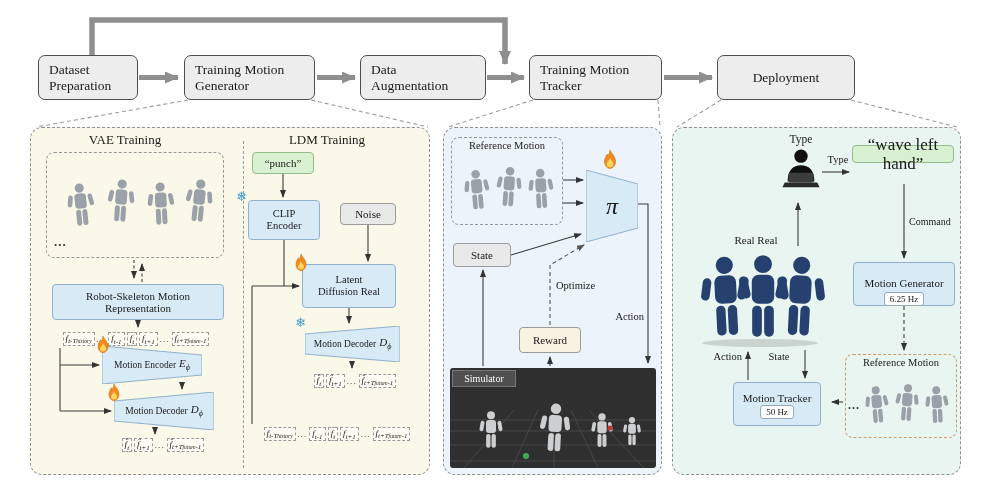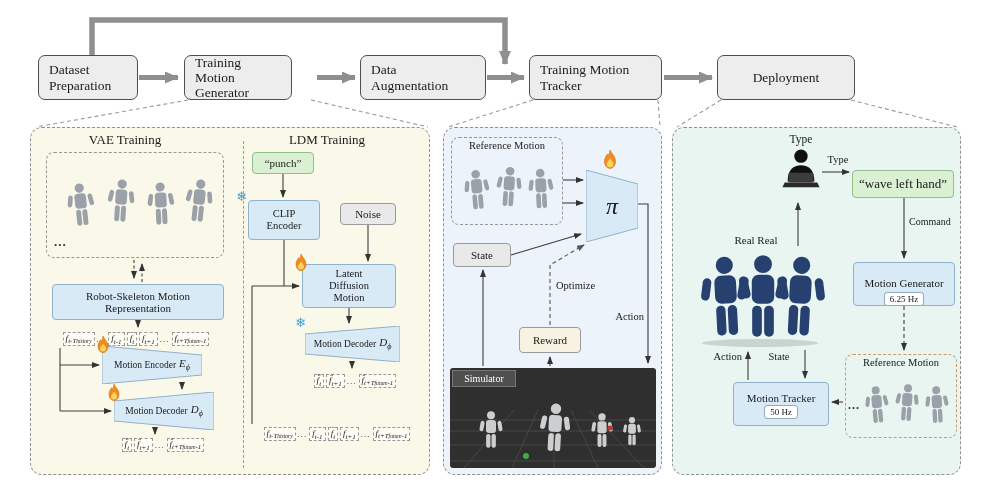--- a/index.html
+++ b/index.html
@@ -129,21 +129,21 @@
       <path d="M798,246 V203" marker-end="url(#mThin)"></path>
       <path d="M904,184 V258" marker-end="url(#mThin)"></path>
       <path d="M904,306 V350" stroke-dasharray="4 3" marker-end="url(#mThin)"></path>
       <path d="M843,402 H832" marker-end="url(#mThin)"></path>
       <path d="M748,380 V352" marker-end="url(#mThin)"></path>
       <path d="M805,350 V378" marker-end="url(#mThin)"></path>
     </g>
   </svg>
 
   <div class="pstep" style="left:38px;width:100px">Dataset Preparation</div>
-  <div class="pstep" style="left:184px;width:108px">Training Motion Generator</div>
+  <div class="pstep" style="left:184px;width:131px">Training Motion Generator</div>
   <div class="pstep" style="left:360px;width:126px">Data Augmentation</div>
   <div class="pstep" style="left:529px;width:133px">Training Motion Tracker</div>
   <div class="pstep" style="left:717px;width:138px">Deployment</div>
 
   <div class="lbl cent" style="left:50px;top:132px;width:150px;font-size:13px">VAE Training</div>
   <div class="lbl cent" style="left:252px;top:132px;width:150px;font-size:13px">LDM Training</div>
 
   <div class="dashedbox" style="left:46px;top:152px;width:178px;height:106px"></div>
   <svg class="abs" style="left:50px;top:170px;z-index:3" width="168" height="84" fill="#9ba1a8">
     <g transform="translate(16,12) rotate(-6 15 23)">
@@ -206,21 +206,21 @@
       <span class="tok"><i>f̂</i><sub>t+T<span class="ss">future</span>-1</sub></span>
     </div>
 
   <div class="box green" style="left:252px;top:152px;width:62px;height:22px;font-size:11px">“punch”</div>
 
   <div class="box blue" style="left:248px;top:200px;width:72px;height:40px;font-size:10.5px;padding:1px 18px">CLIP Encoder</div>
   <span class="snow" style="left:236px;top:190px">❄</span>
 
   <div class="box gray" style="left:340px;top:203px;width:56px;height:22px;font-size:11px">Noise</div>
 
-  <div class="box blue" style="left:302px;top:264px;width:94px;height:44px;font-size:10.5px;padding:1px 12px">Latent Diffusion Motion</div>
+  <div class="box blue" style="left:302px;top:264px;width:94px;height:44px;font-size:10.5px;padding:1px 12px">Latent Diffusion Real</div>
   <svg class="icon" style="left:294px;top:254px" width="14" height="18">
       <use href="#flame"></use>
     </svg>
 
   <div class="trap" style="left:305px;top:326px;width:95px;height:36px">
     <svg width="95" height="36">
         <polygon points="0,8 95,0 95,36 0,28" fill="#d9eaf7" stroke="#8fb1c9"></polygon>
       </svg>
     <div class="tlabel">
       <span>Motion Decoder</span>
@@ -301,21 +301,21 @@
       <circle cx="160" cy="60" r="2.5" fill="#c0392b"></circle>
     </svg>
   </div>
   <div class="box" style="left:452px;top:370px;width:64px;height:17px;background:#4f4f4f;color:#fff;font-size:10px;border:1px solid #777;z-index:4">Simulator</div>
 
   <div class="lbl cent" style="left:777px;top:133px;width:48px;font-size:11.5px">Type</div>
   <svg class="abs" style="left:780px;top:146px;z-index:3" width="42" height="48" fill="#101010">
     <use href="#person" width="42" height="48"></use>
   </svg>
   <div class="lbl cent" style="left:822px;top:154px;width:32px;font-size:10.5px">Type</div>
-  <div class="box green" style="left:852px;top:170px;width:102px;height:28px;font-size:13px">“wave left hand”</div>
+  <div class="box green" style="left:852px;top:145px;width:102px;height:18px;font-size:17px">“wave left hand”</div>
   <div class="lbl" style="left:909px;top:216px;width:52px;font-size:10px">Command</div>
 
   <div class="box blue" style="left:853px;top:262px;width:102px;height:44px;flex-direction:column;gap:2px;font-size:11px;padding-top:15px">
     <span>Motion Generator</span>
     <span class="rate">6.25 Hz</span>
   </div>
 
   <div class="dashedbox" style="left:845px;top:354px;width:112px;height:84px;border-color:#cf9a62"></div>
   <div class="lbl cent" style="left:845px;top:357px;width:112px;font-size:10.5px">Reference Motion</div>
   <svg class="abs" style="left:860px;top:374px;z-index:3" width="94" height="60" fill="#9ba1a8">
@@ -324,21 +324,21 @@
       </g>
     <g transform="translate(34,8) rotate(4 13 21)">
         <use href="#bot" width="26" height="42"></use>
       </g>
     <g transform="translate(64,10) rotate(-3 13 21)">
         <use href="#bot" width="26" height="42"></use>
       </g>
   </svg>
   <div class="ellipsis" style="left:848px;top:398px;font-size:12px">...</div>
 
-  <div class="box blue" style="left:733px;top:382px;width:96px;height:44px;flex-direction:column;gap:0;font-size:11px;padding-top:3px">
+  <div class="box blue" style="left:733px;top:382px;width:88px;height:44px;flex-direction:column;gap:0;font-size:11px;padding-top:3px">
     <span>Motion Tracker</span>
     <span class="rate">50 Hz</span>
   </div>
 
   <div class="lbl cent" style="left:714px;top:234px;width:84px;font-size:11px">Real Real</div>
   <svg class="abs" style="left:696px;top:250px;z-index:3" width="132" height="98" fill="#26406f">
     <ellipse cx="64" cy="93" rx="58" ry="4" fill="#00000022"></ellipse>
     <g transform="translate(2,4) rotate(-3 28 44)">
         <use href="#bot" width="56" height="86"></use>
       </g>

